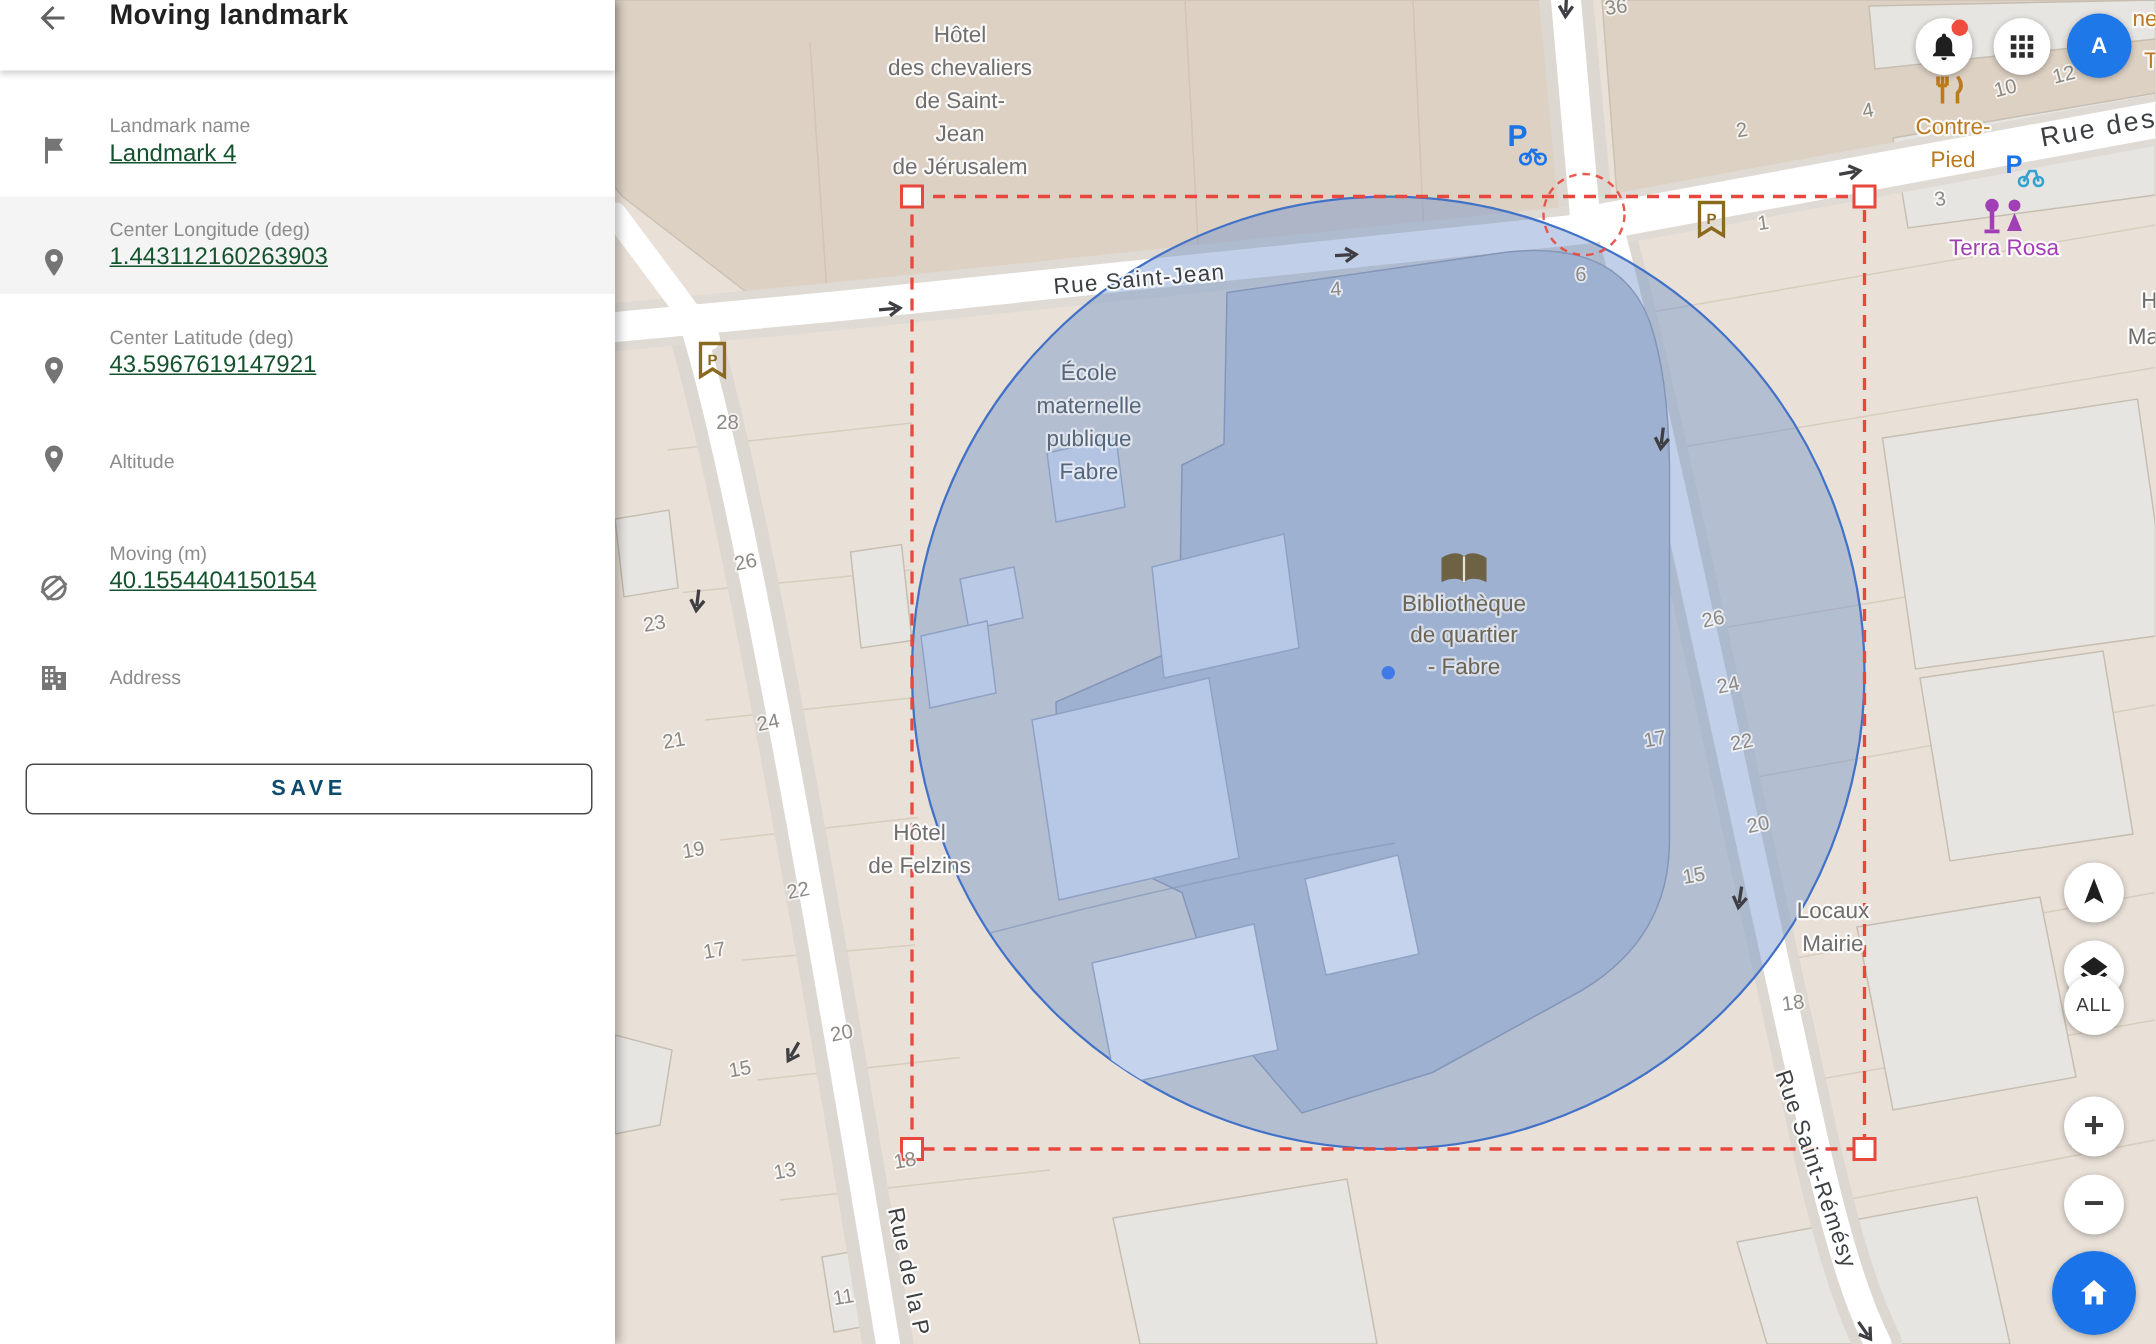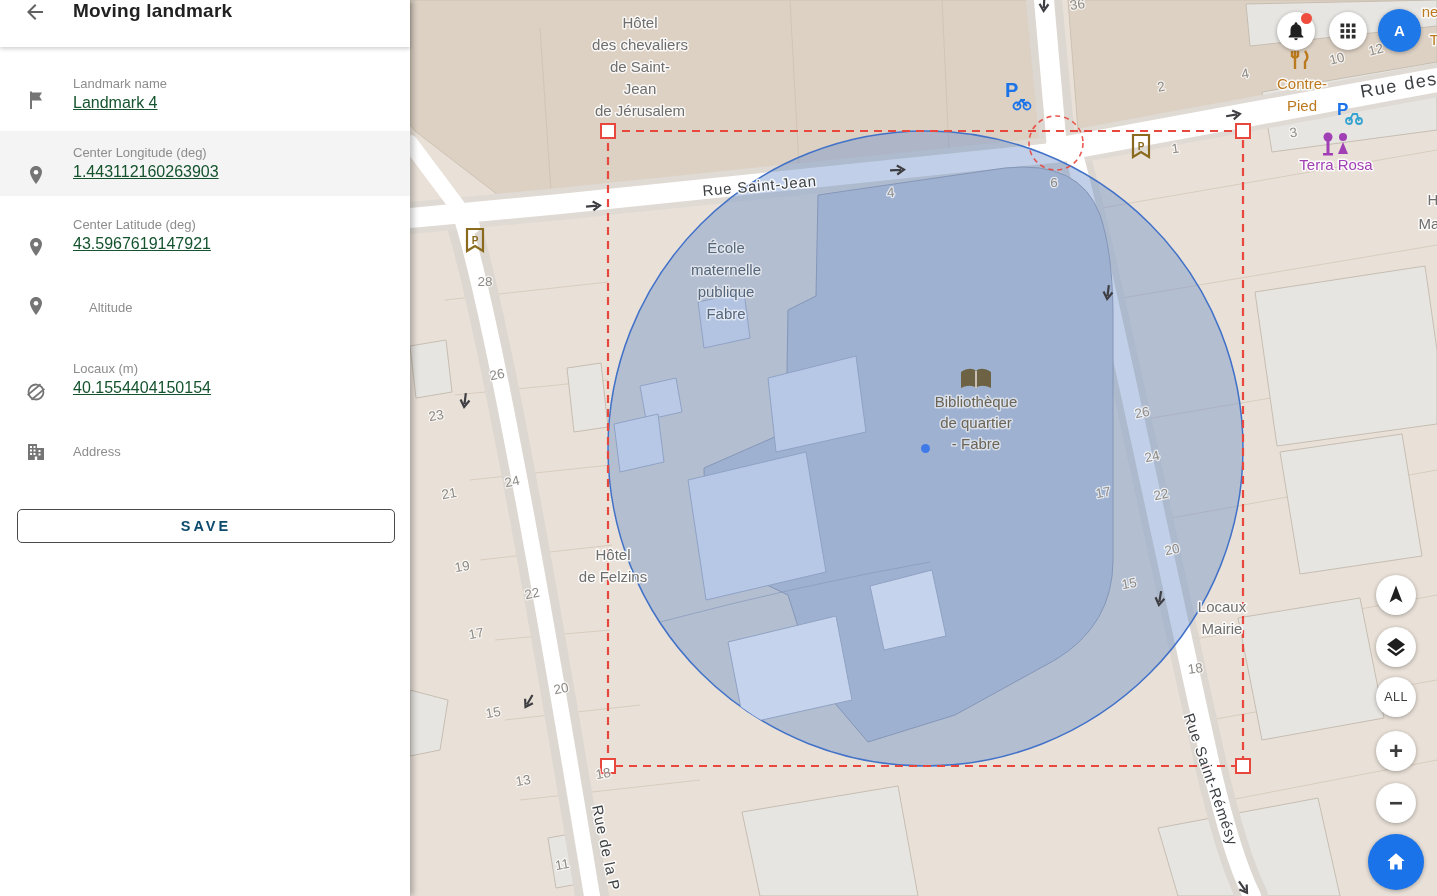--- a/index.html
+++ b/index.html
@@ -28,40 +28,40 @@
   .row.hl{background:#f4f4f4;}
   .f-icon{width:24px;height:24px;flex:none;margin-right:25px;}
   .row.r-name .f-icon{margin-top:13px}
   .row.r-lon .f-icon,.row.r-lat .f-icon,.row.r-rad .f-icon{margin-top:20px}
   .row.single{align-items:center;}
   .f-label{font-size:13px;color:#8d8d8d;line-height:17px;}
   .f-value{font-size:16px;color:#14532d;line-height:22px;text-decoration:underline;}
   .r-name{top:66px;height:58px;padding-top:9px;}
   .r-lon{top:131px;height:65px;padding-top:13px;}
   .r-lat{top:203px;height:65px;padding-top:13px;}
-  .r-alt{top:283px;height:48px;gap:16px;}
+  .r-alt{top:283px;height:48px;}
   .r-rad{top:347px;height:65px;padding-top:13px;}
   .r-addr{top:427px;height:48px;}
   .save-btn{position:absolute;left:17px;top:509px;width:376px;height:32px;background:#fff;
     border:1.4px solid #4a4a4a;border-radius:5px;display:flex;align-items:center;justify-content:center;
     font-size:14.5px;font-weight:bold;letter-spacing:3px;color:#0c4a6e;cursor:pointer;}
   
   .circ{position:absolute;border-radius:50%;background:#fff;box-shadow:0 1px 4px rgba(0,0,0,.32);
     display:flex;align-items:center;justify-content:center;cursor:pointer;z-index:10;}
   .c38{width:38px;height:38px;}
   .c40{width:40px;height:40px;}
   .bell-btn{left:1277px;top:12px;}
   .apps-btn{left:1329px;top:12px;}
   .avatar{left:1378px;top:9px;width:43px;height:43px;background:var(--avatar-blue,#1f78e8);
     color:#fff;font-size:15px;font-weight:bold;}
   .notif-dot{position:absolute;right:3px;top:1px;width:11px;height:11px;border-radius:50%;
     background:#ef4d3d;}
   .ctl-compass{left:1376px;top:575px;}
   .ctl-layers{left:1376px;top:627px;}
-  .ctl-all{left:1376px;top:677px;font-size:12.5px;color:#3c3c3c;letter-spacing:.5px;}
+  .ctl-all{left:1376px;top:650px;font-size:12.5px;color:#3c3c3c;letter-spacing:.5px;}
   .ctl-zin{left:1376px;top:731px;}
   .ctl-zout{left:1376px;top:783px;}
   .ctl-home{left:1368px;top:834px;width:56px;height:56px;background:var(--accent-blue,#1a73e8);}
   .zglyph{font-size:24px;color:#3c3c3c;font-weight:bold;line-height:1;}
 </style>
 </head>
 <body>
 
 <div class="map-wrap">
 <svg viewBox="410 0 1027 896" width="1027" height="896">
@@ -355,21 +355,21 @@
 
   <div class="row r-rad">
     <svg class="f-icon" viewBox="0 0 24 24">
       <g transform="rotate(-40 12 12)" stroke="#757575" stroke-width="1.8" fill="none">
         <circle cx="12" cy="12" r="7.5"></circle>
         <line x1="3.5" y1="9" x2="20.5" y2="9"></line>
         <line x1="3.5" y1="15" x2="20.5" y2="15"></line>
       </g>
     </svg>
     <div>
-      <div class="f-label">Locaux (m)</div>
+      <div class="f-label">Moving (m)</div>
       <div class="f-value">40.1554404150154</div>
     </div>
   </div>
 
   <div class="row r-addr single">
     <svg class="f-icon" viewBox="0 0 24 24">
       <path fill="#757575" d="M4,21V5h9v4h7v12H4z"></path>
       <g fill="#fff">
         <rect x="6" y="7" width="2" height="2"></rect>
           <rect x="9.5" y="7" width="2" height="2"></rect>

